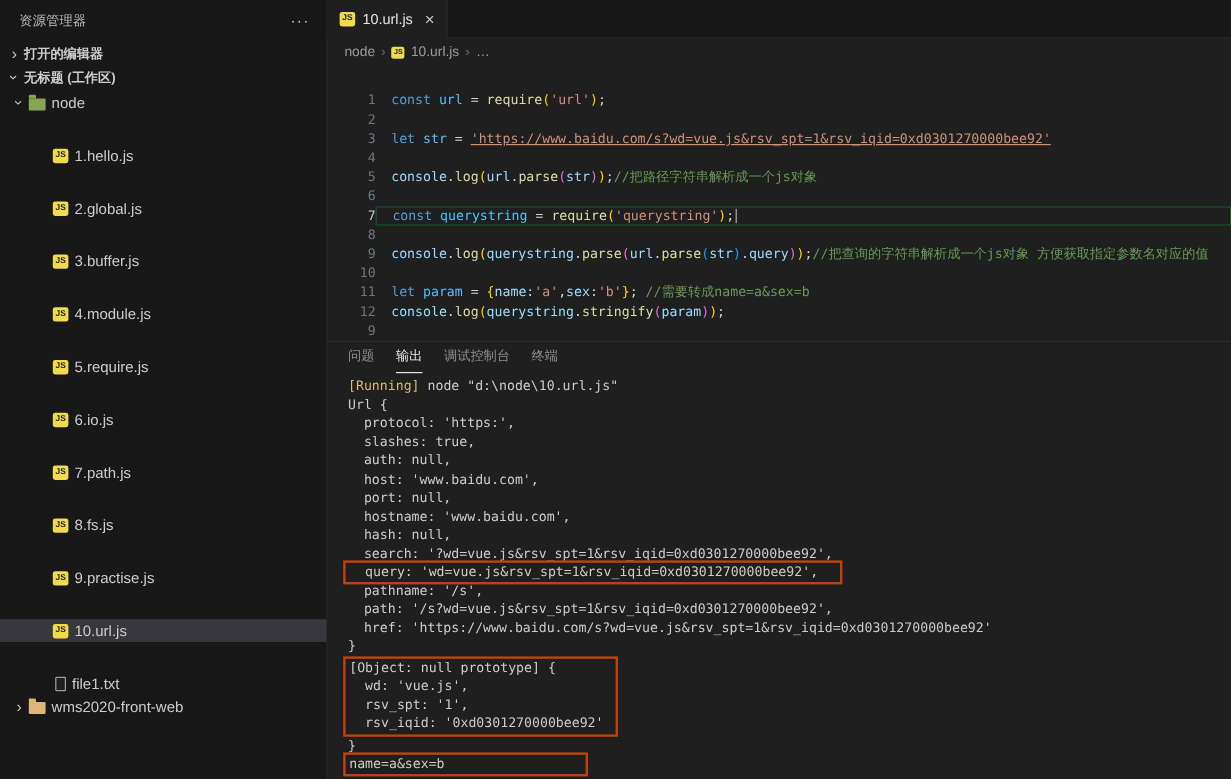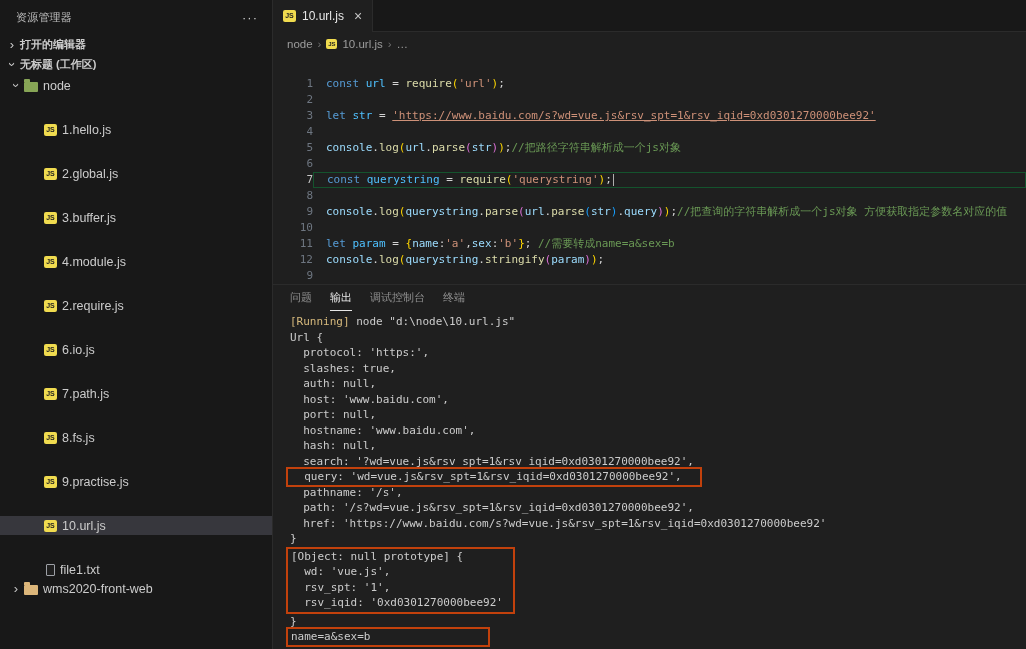--- a/index.html
+++ b/index.html
@@ -104,21 +104,21 @@
         <div class="tree-row depth2">
           <span class="js-badge">JS</span>
           <span class="tree-label">3.buffer.js</span>
         </div>
         <div class="tree-row depth2">
           <span class="js-badge">JS</span>
           <span class="tree-label">4.module.js</span>
         </div>
         <div class="tree-row depth2">
           <span class="js-badge">JS</span>
-          <span class="tree-label">2.require.js</span>
+          <span class="tree-label">5.require.js</span>
         </div>
         <div class="tree-row depth2">
           <span class="js-badge">JS</span>
           <span class="tree-label">6.io.js</span>
         </div>
         <div class="tree-row depth2">
           <span class="js-badge">JS</span>
           <span class="tree-label">7.path.js</span>
         </div>
         <div class="tree-row depth2">

